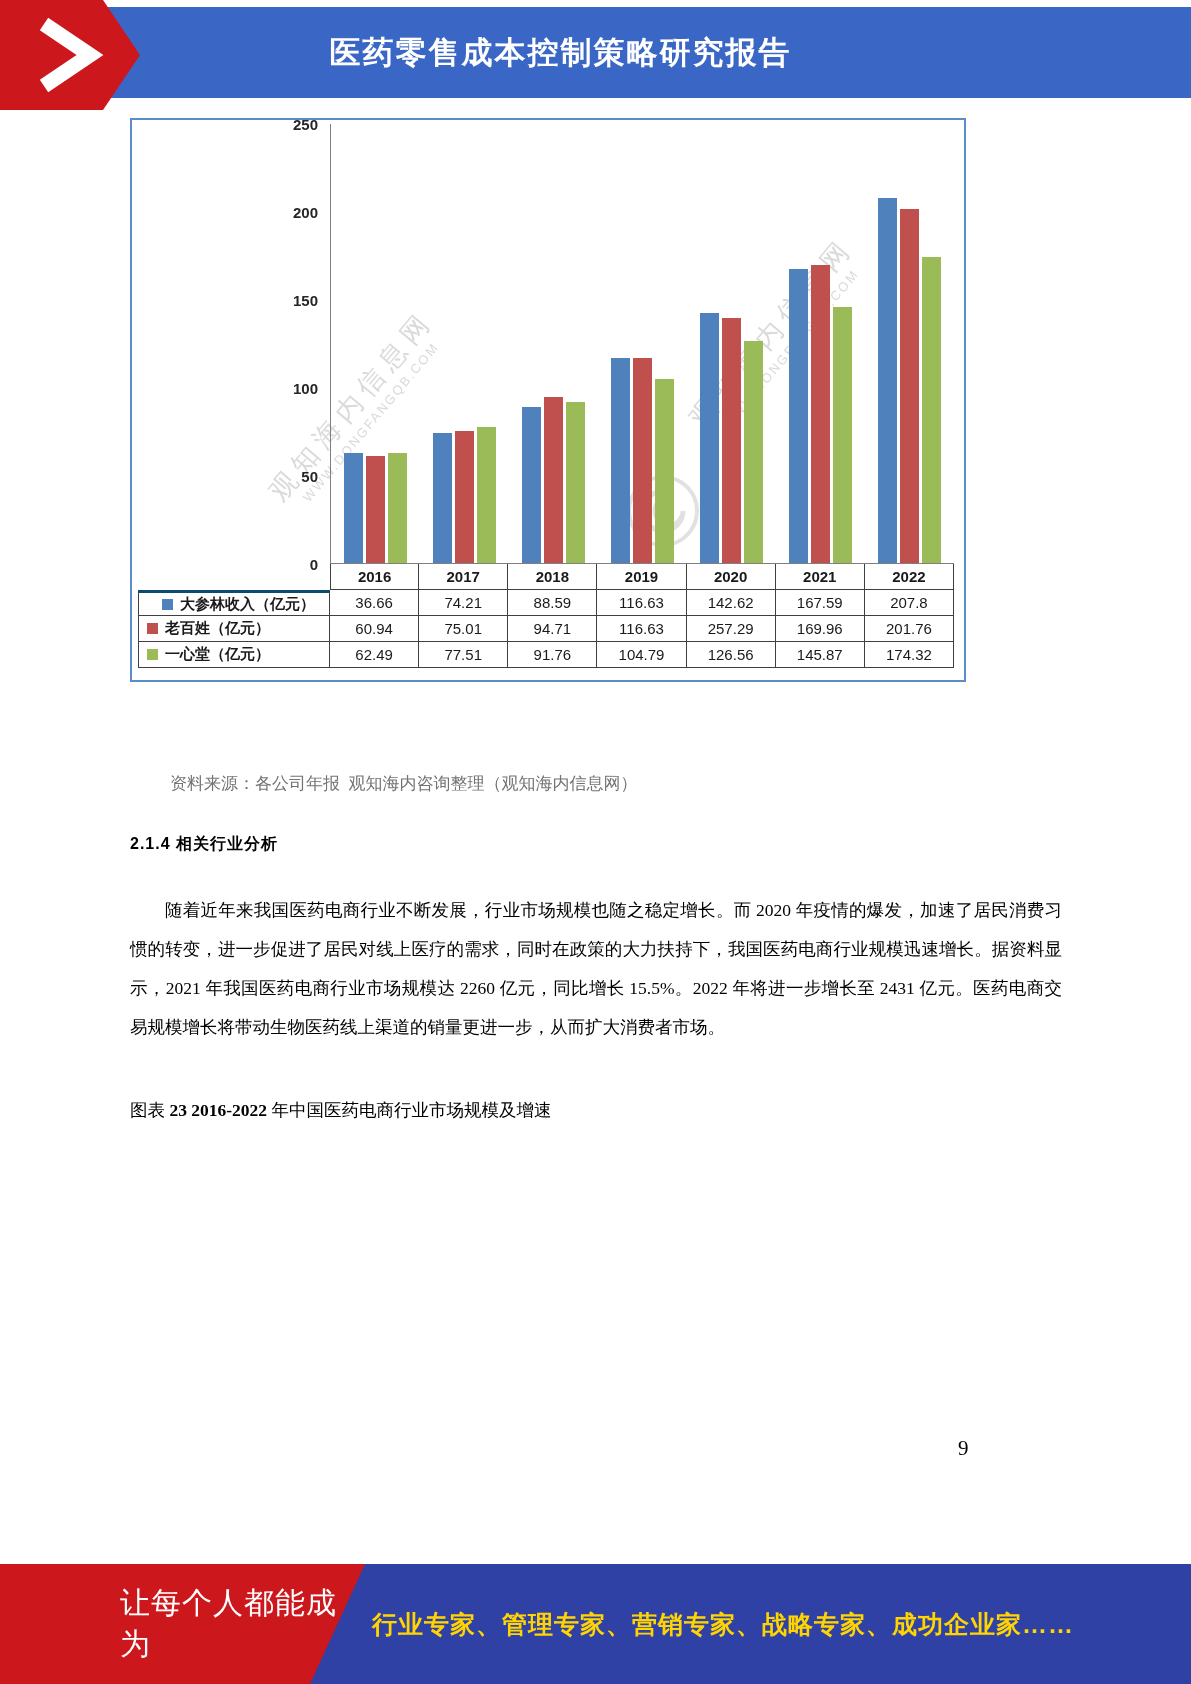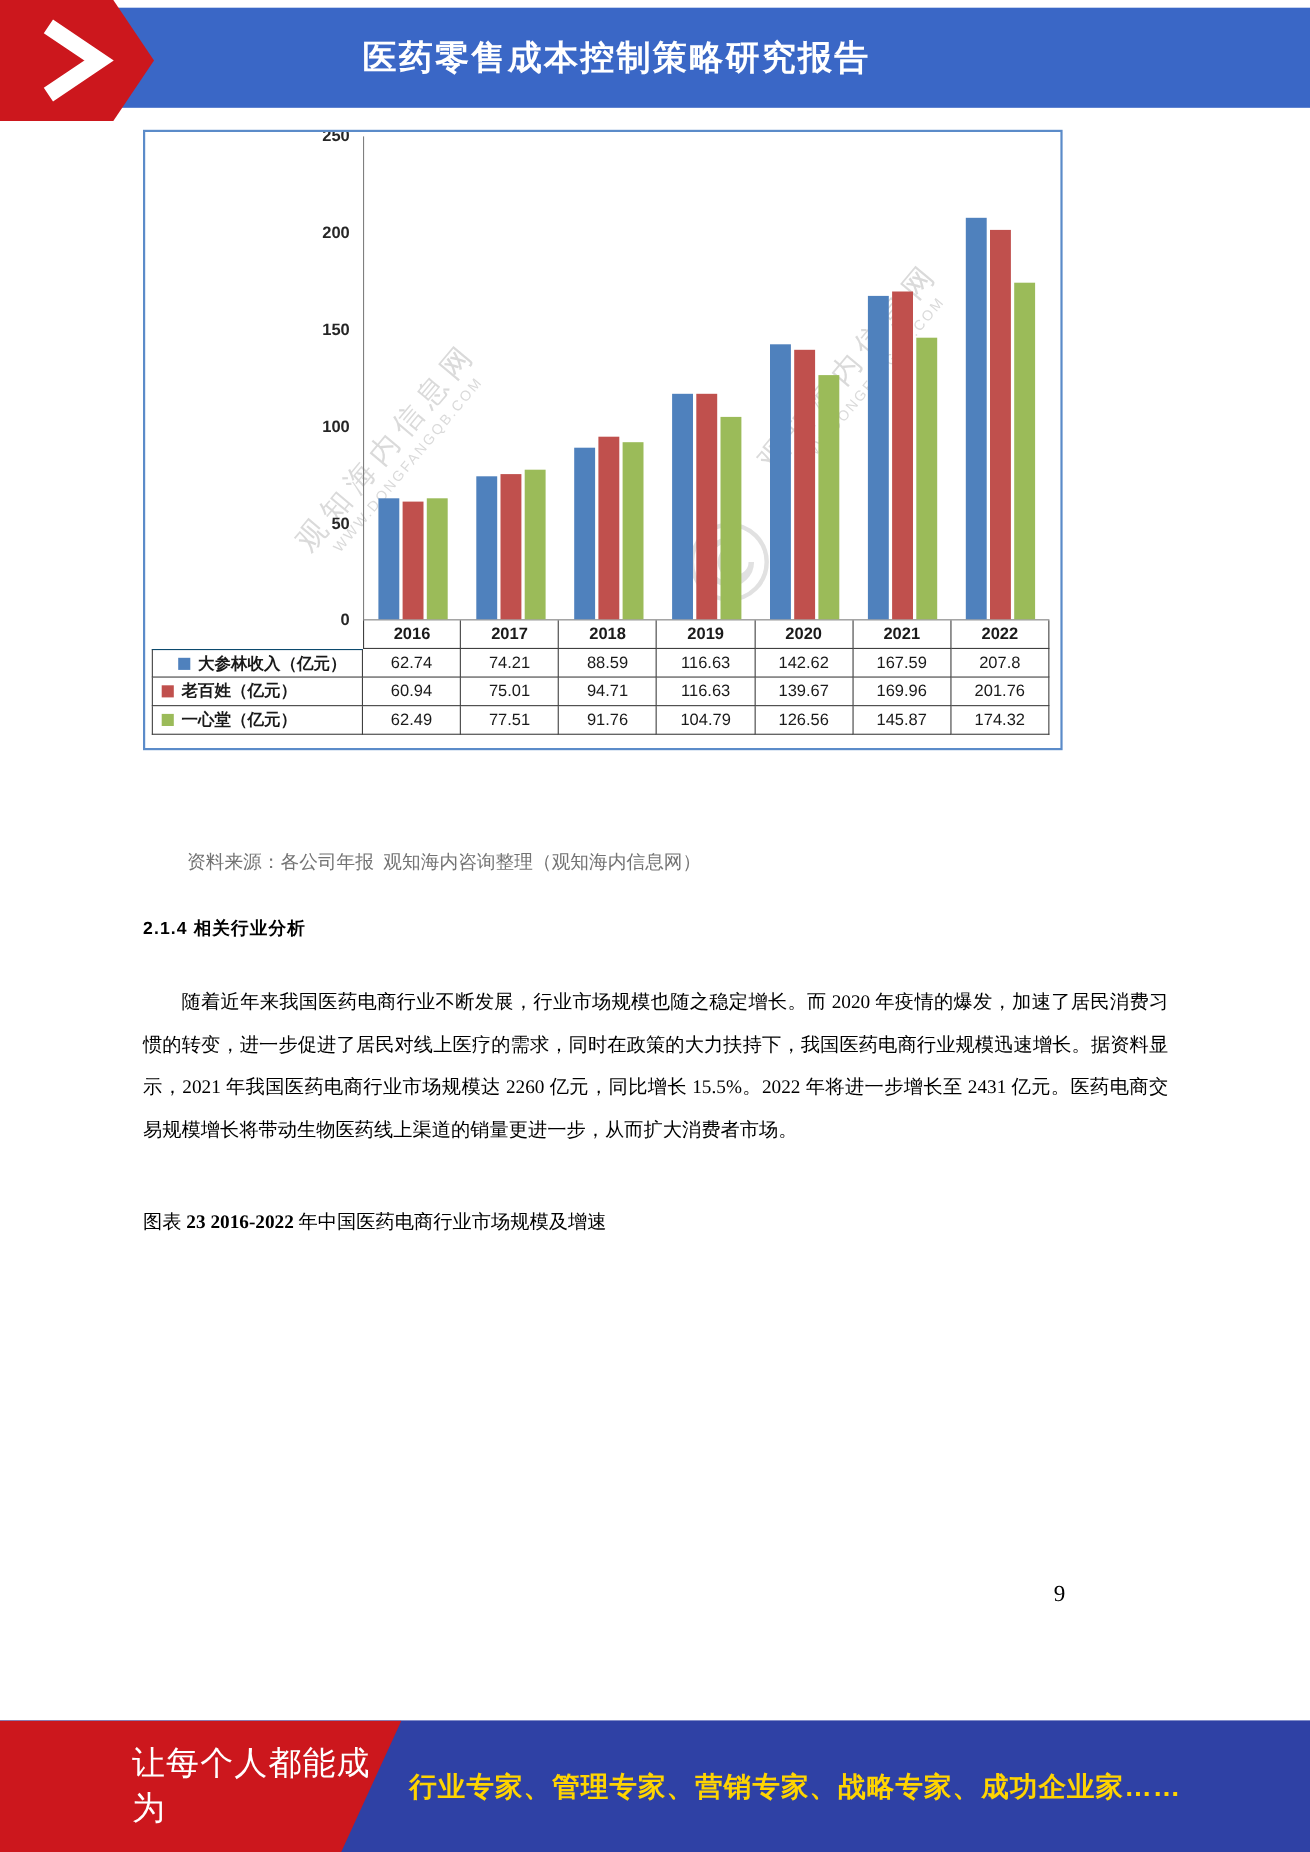--- a/index.html
+++ b/index.html
@@ -26,21 +26,21 @@
     border-left:1.5px solid #7f7f7f; border-bottom:1.5px solid #7f7f7f; }
   .bar-group { display:flex; align-items:flex-end; justify-content:center; gap:3px; height:100%; }
   .bar { width:19px; }
   .cell { height:26px; display:flex; align-items:center; justify-content:center;
     font-family:"Liberation Sans",sans-serif; font-size:15px; color:#1a1a1a; background:transparent; }
   .corner-cell { border:none; }
   .year-cell { font-weight:bold; border-right:1px solid #404040; border-bottom:1px solid #404040; }
   .year-cell.first { border-left:1px solid #404040; }
   .legend-cell { justify-content:flex-start; padding-left:8px; gap:7px; font-weight:bold;
     border-left:1px solid #404040; border-right:1px solid #404040; border-bottom:1px solid #404040; }
-  .legend-cell.first { border-top:1px solid #0c4a6e;padding-left:23px; }
+  .legend-cell.first { border-top:3px solid #0c4a6e;padding-left:23px; }
   .value-cell { border-right:1px solid #404040; border-bottom:1px solid #404040; }
   .legend-swatch { width:11px; height:11px; display:inline-block; flex:0 0 auto; }
 
   
   .watermark { position:absolute; z-index:1; width:330px; text-align:center; transform:rotate(-50deg); color:#D6D6D6; opacity:.9; pointer-events:none; }
   .wm1 { left:60px; top:265px; }
   .wm2 { left:480px; top:192px; }
   .wm-line1 { font-family:"Liberation Sans",sans-serif; font-size:27px; letter-spacing:7px; white-space:nowrap; }
   .wm-line2 { font-family:"Liberation Sans",sans-serif; font-size:13px; letter-spacing:2px; white-space:nowrap; }
   .wm-logo { position:absolute; z-index:1; left:492px; top:352px; opacity:.55; pointer-events:none; }
@@ -139,36 +139,36 @@
         <div class="cell year-cell">2017</div>
         <div class="cell year-cell">2018</div>
         <div class="cell year-cell">2019</div>
         <div class="cell year-cell">2020</div>
         <div class="cell year-cell">2021</div>
         <div class="cell year-cell">2022</div>
         <div class="cell legend-cell first">
           <span class="legend-swatch" style="background: rgb(79, 129, 189);"></span>
           <span>大参林收入（亿元）</span>
         </div>
-        <div class="cell value-cell">62.74</div>
+        <div class="cell value-cell">36.66</div>
         <div class="cell value-cell">74.21</div>
         <div class="cell value-cell">88.59</div>
         <div class="cell value-cell">116.63</div>
         <div class="cell value-cell">142.62</div>
         <div class="cell value-cell">167.59</div>
         <div class="cell value-cell">207.8</div>
         <div class="cell legend-cell">
           <span class="legend-swatch" style="background: rgb(192, 80, 77);"></span>
           <span>老百姓（亿元）</span>
         </div>
         <div class="cell value-cell">60.94</div>
         <div class="cell value-cell">75.01</div>
         <div class="cell value-cell">94.71</div>
         <div class="cell value-cell">116.63</div>
-        <div class="cell value-cell">139.67</div>
+        <div class="cell value-cell">257.29</div>
         <div class="cell value-cell">169.96</div>
         <div class="cell value-cell">201.76</div>
         <div class="cell legend-cell">
           <span class="legend-swatch" style="background: rgb(155, 187, 89);"></span>
           <span>一心堂（亿元）</span>
         </div>
         <div class="cell value-cell">62.49</div>
         <div class="cell value-cell">77.51</div>
         <div class="cell value-cell">91.76</div>
         <div class="cell value-cell">104.79</div>

